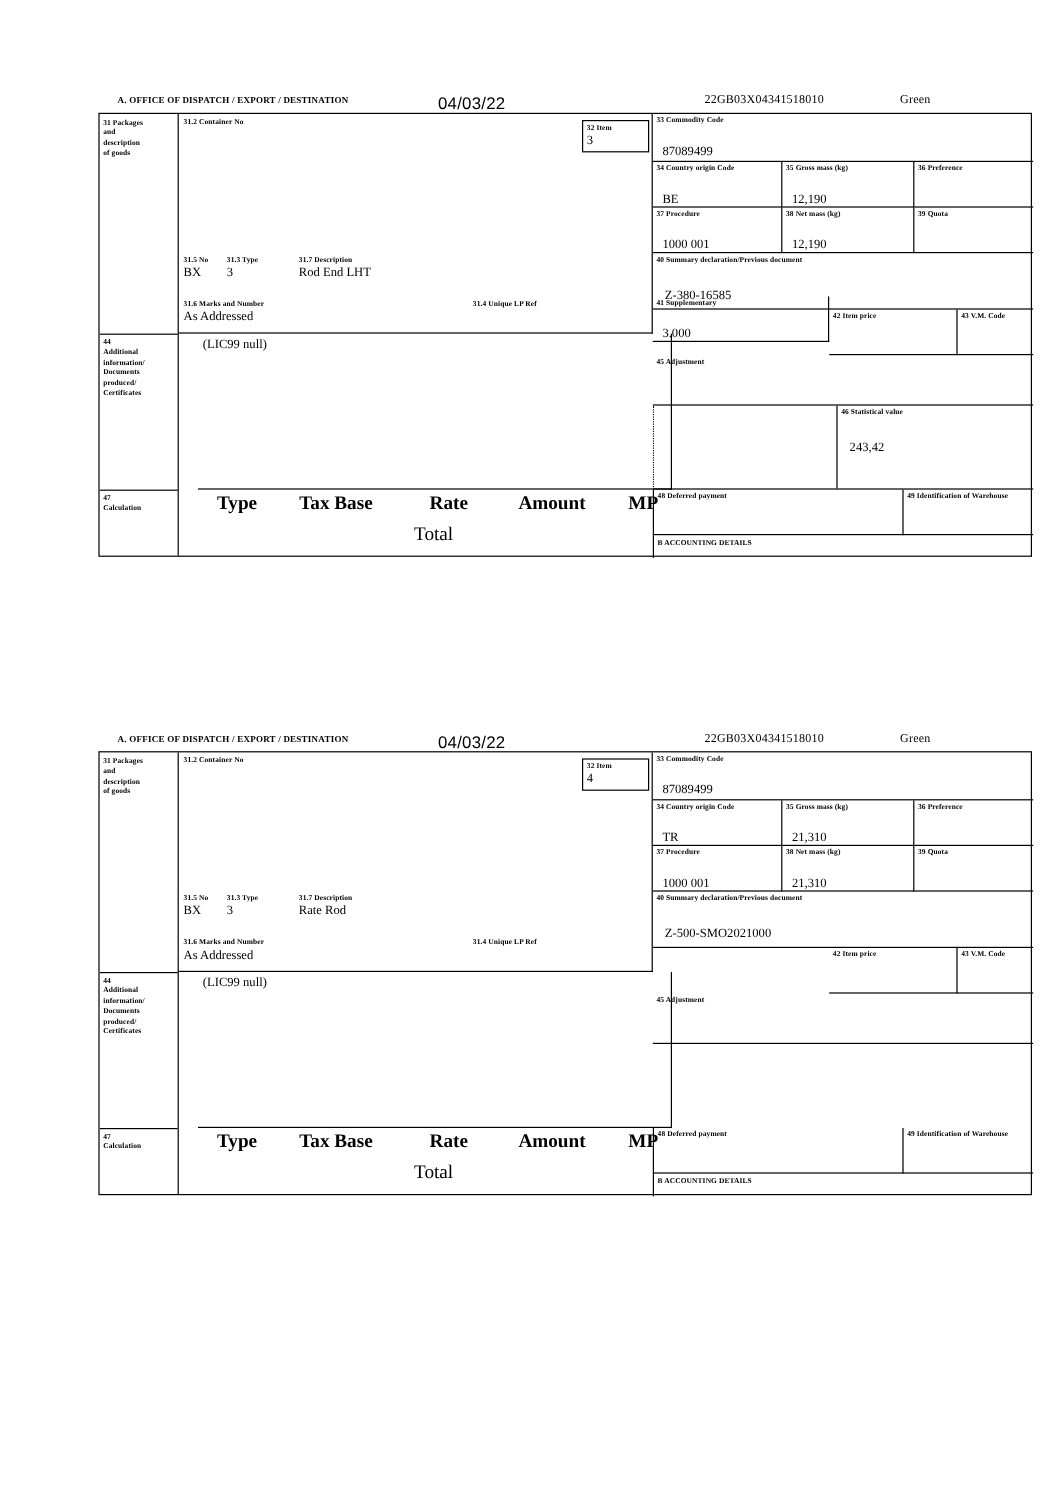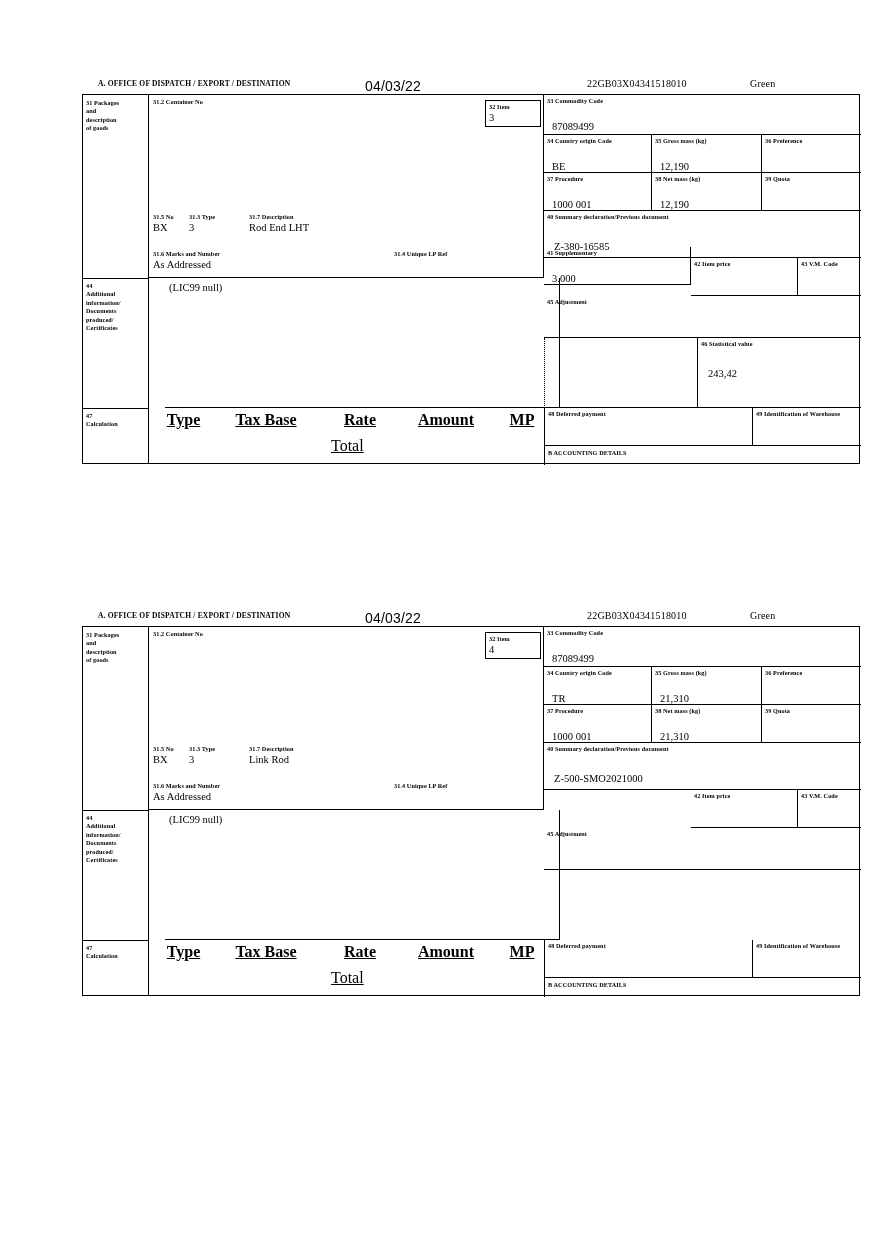--- a/index.html
+++ b/index.html
@@ -227,23 +227,22 @@
   .cellpad-l { position: absolute; left: 3px; top: 2px; }
   .cellpad-v { position: absolute; left: 8px; top: 14px; margin-top: 12px; }
   .cellpad-v2 { position: absolute; left: 10px; top: 30px; }
   .calc-outer {
     position: absolute;
     left: 66px; top: 313px;
     width: 395px; height: 57px;
   }
   .tbl-wrap {
     position: absolute;
-    left: 14px; top: 0px;
+    left: 28px; top: 0px;
     width: 381px;
-    text-decoration: underline;
   }
 
   .b48 {
     left: 461px; top: 313px;
     width: 208px; height: 38px;
     border-left: 1px solid #000;
     border-bottom: 1px solid #000;
   }
   .b49 {
     left: 669px; top: 313px;
@@ -477,21 +476,21 @@
         </div>
       </div>
 
       <div class="cell b31">
         <div class="lbl l-container">31.2 Container No</div>
         <div class="lbl l-nott">31.5 No</div>
         <div class="lbl l-type">31.3 Type</div>
         <div class="lbl l-desc">31.7 Description</div>
         <div class="val v-no">BX</div>
         <div class="val v-type">3</div>
-        <div class="val v-desc">Link Rod</div>
+        <div class="val v-desc">Rate Rod</div>
         <div class="lbl l-marks">31.6 Marks and Number</div>
         <div class="val v-marks">As Addressed</div>
         <div class="lbl l-ulr">31.4 Unique LP Ref</div>
         <div class="val v-ulr"></div>
       </div>
 
       <div class="cell b32">
         <div class="lbl l">32 Item</div>
         <div class="v">4</div>
       </div>

